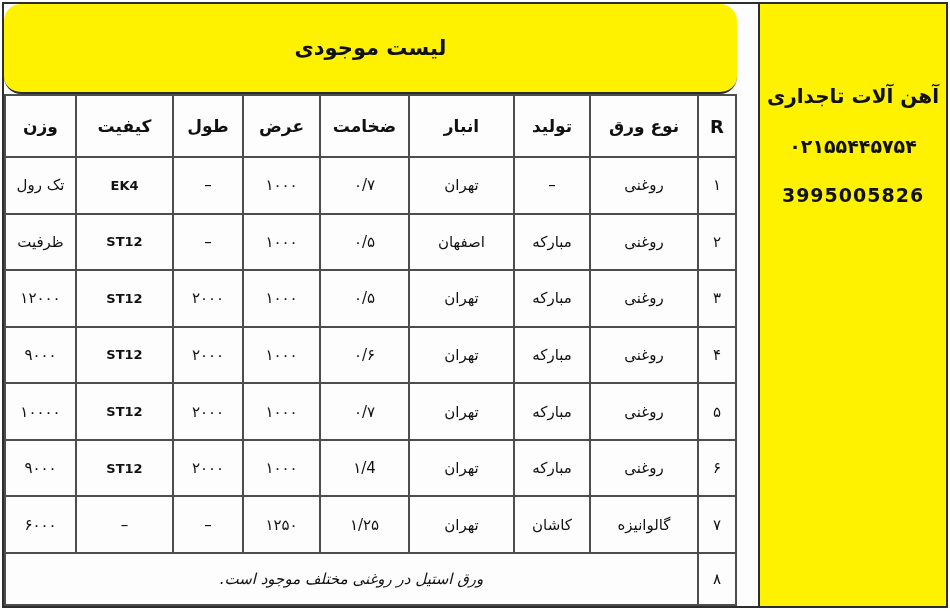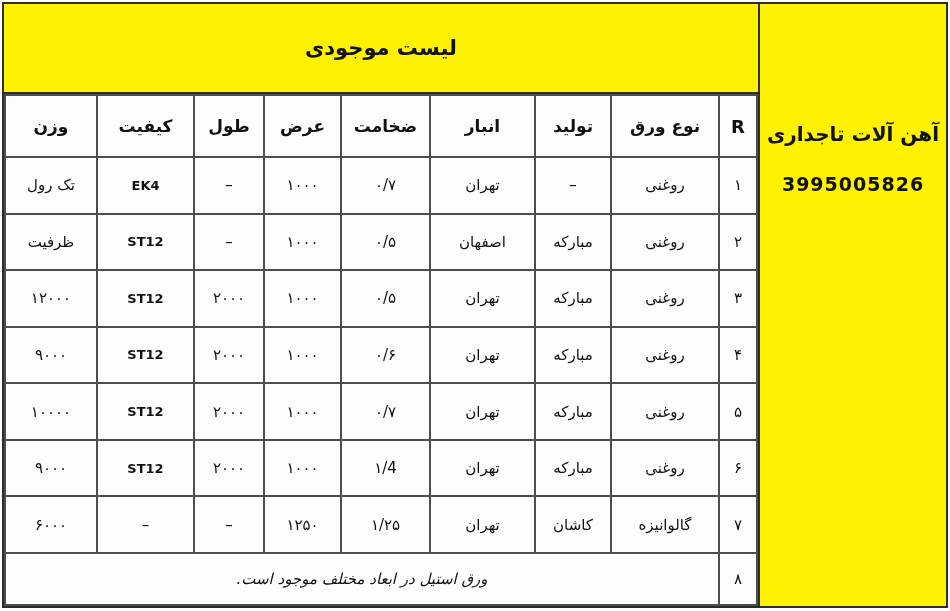--- a/index.html
+++ b/index.html
@@ -21,22 +21,23 @@
   
   .sidebar {
     box-sizing: border-box;
     width: 188px;
     flex: 0 0 188px;
     background: #fff200;
     border-left: 2px solid #2d2d2d;
     display: flex;
     flex-direction: column;
     align-items: center;
-    padding-top: 118px;
+    padding-top: 80px;
     gap: 27px;
+    margin-left: 21px;
   }
   .company {
     font-size: 20px;
     font-weight: bold;
     color: #111;
     white-space: nowrap;
   }
   .phone {
     font-size: 19px;
     font-weight: bold;
@@ -53,20 +54,21 @@
   }
   .title-block {
     box-sizing: border-box;
     height: 90px;
     flex: 0 0 90px;
     background: #fff200;
     border-bottom: 2px solid #2d2d2d;
     display: flex;
     align-items: center;
     justify-content: center;
+    border-radius: 17px;
   }
   .title-block h1 {
     margin: 0;
     font-size: 21px;
     font-weight: bold;
     color: #111;
   }
   table.inventory {
     flex: 1 1 auto;
     width: 100%;
@@ -111,20 +113,21 @@
   col.c-quality   { width: 97px; }
   col.c-weight    { width: auto; }
 </style>
 </head>
 <body>
 
 <div class="page">
 
   <aside class="sidebar">
     <div class="company">آهن آلات تاجداری</div>
+    <div class="phone">۰۲۱۵۵۴۴۵۷۵۴</div>
     <div class="phone">3995005826</div>
   </aside>
 
   <main class="main">
 
     <div class="title-block">
       <h1>لیست موجودی</h1>
     </div>
 
     <table class="inventory">
@@ -227,19 +230,19 @@
             <td>۱/۲۵</td>
             <td>۱۲۵۰</td>
             <td>–</td>
             <td>–</td>
             <td>۶۰۰۰</td>
           </tr>
         </tbody>
       <tfoot>
         <tr>
           <td>۸</td>
-          <td class="note-cell" colspan="8">ورق استیل در ابعاد مختلف موجود است.</td>
+          <td class="note-cell" colspan="8">ورق استیل در روغنی مختلف موجود است.</td>
         </tr>
       </tfoot>
     </table>
 
   </main>
 </div>
 
 </body></html>

